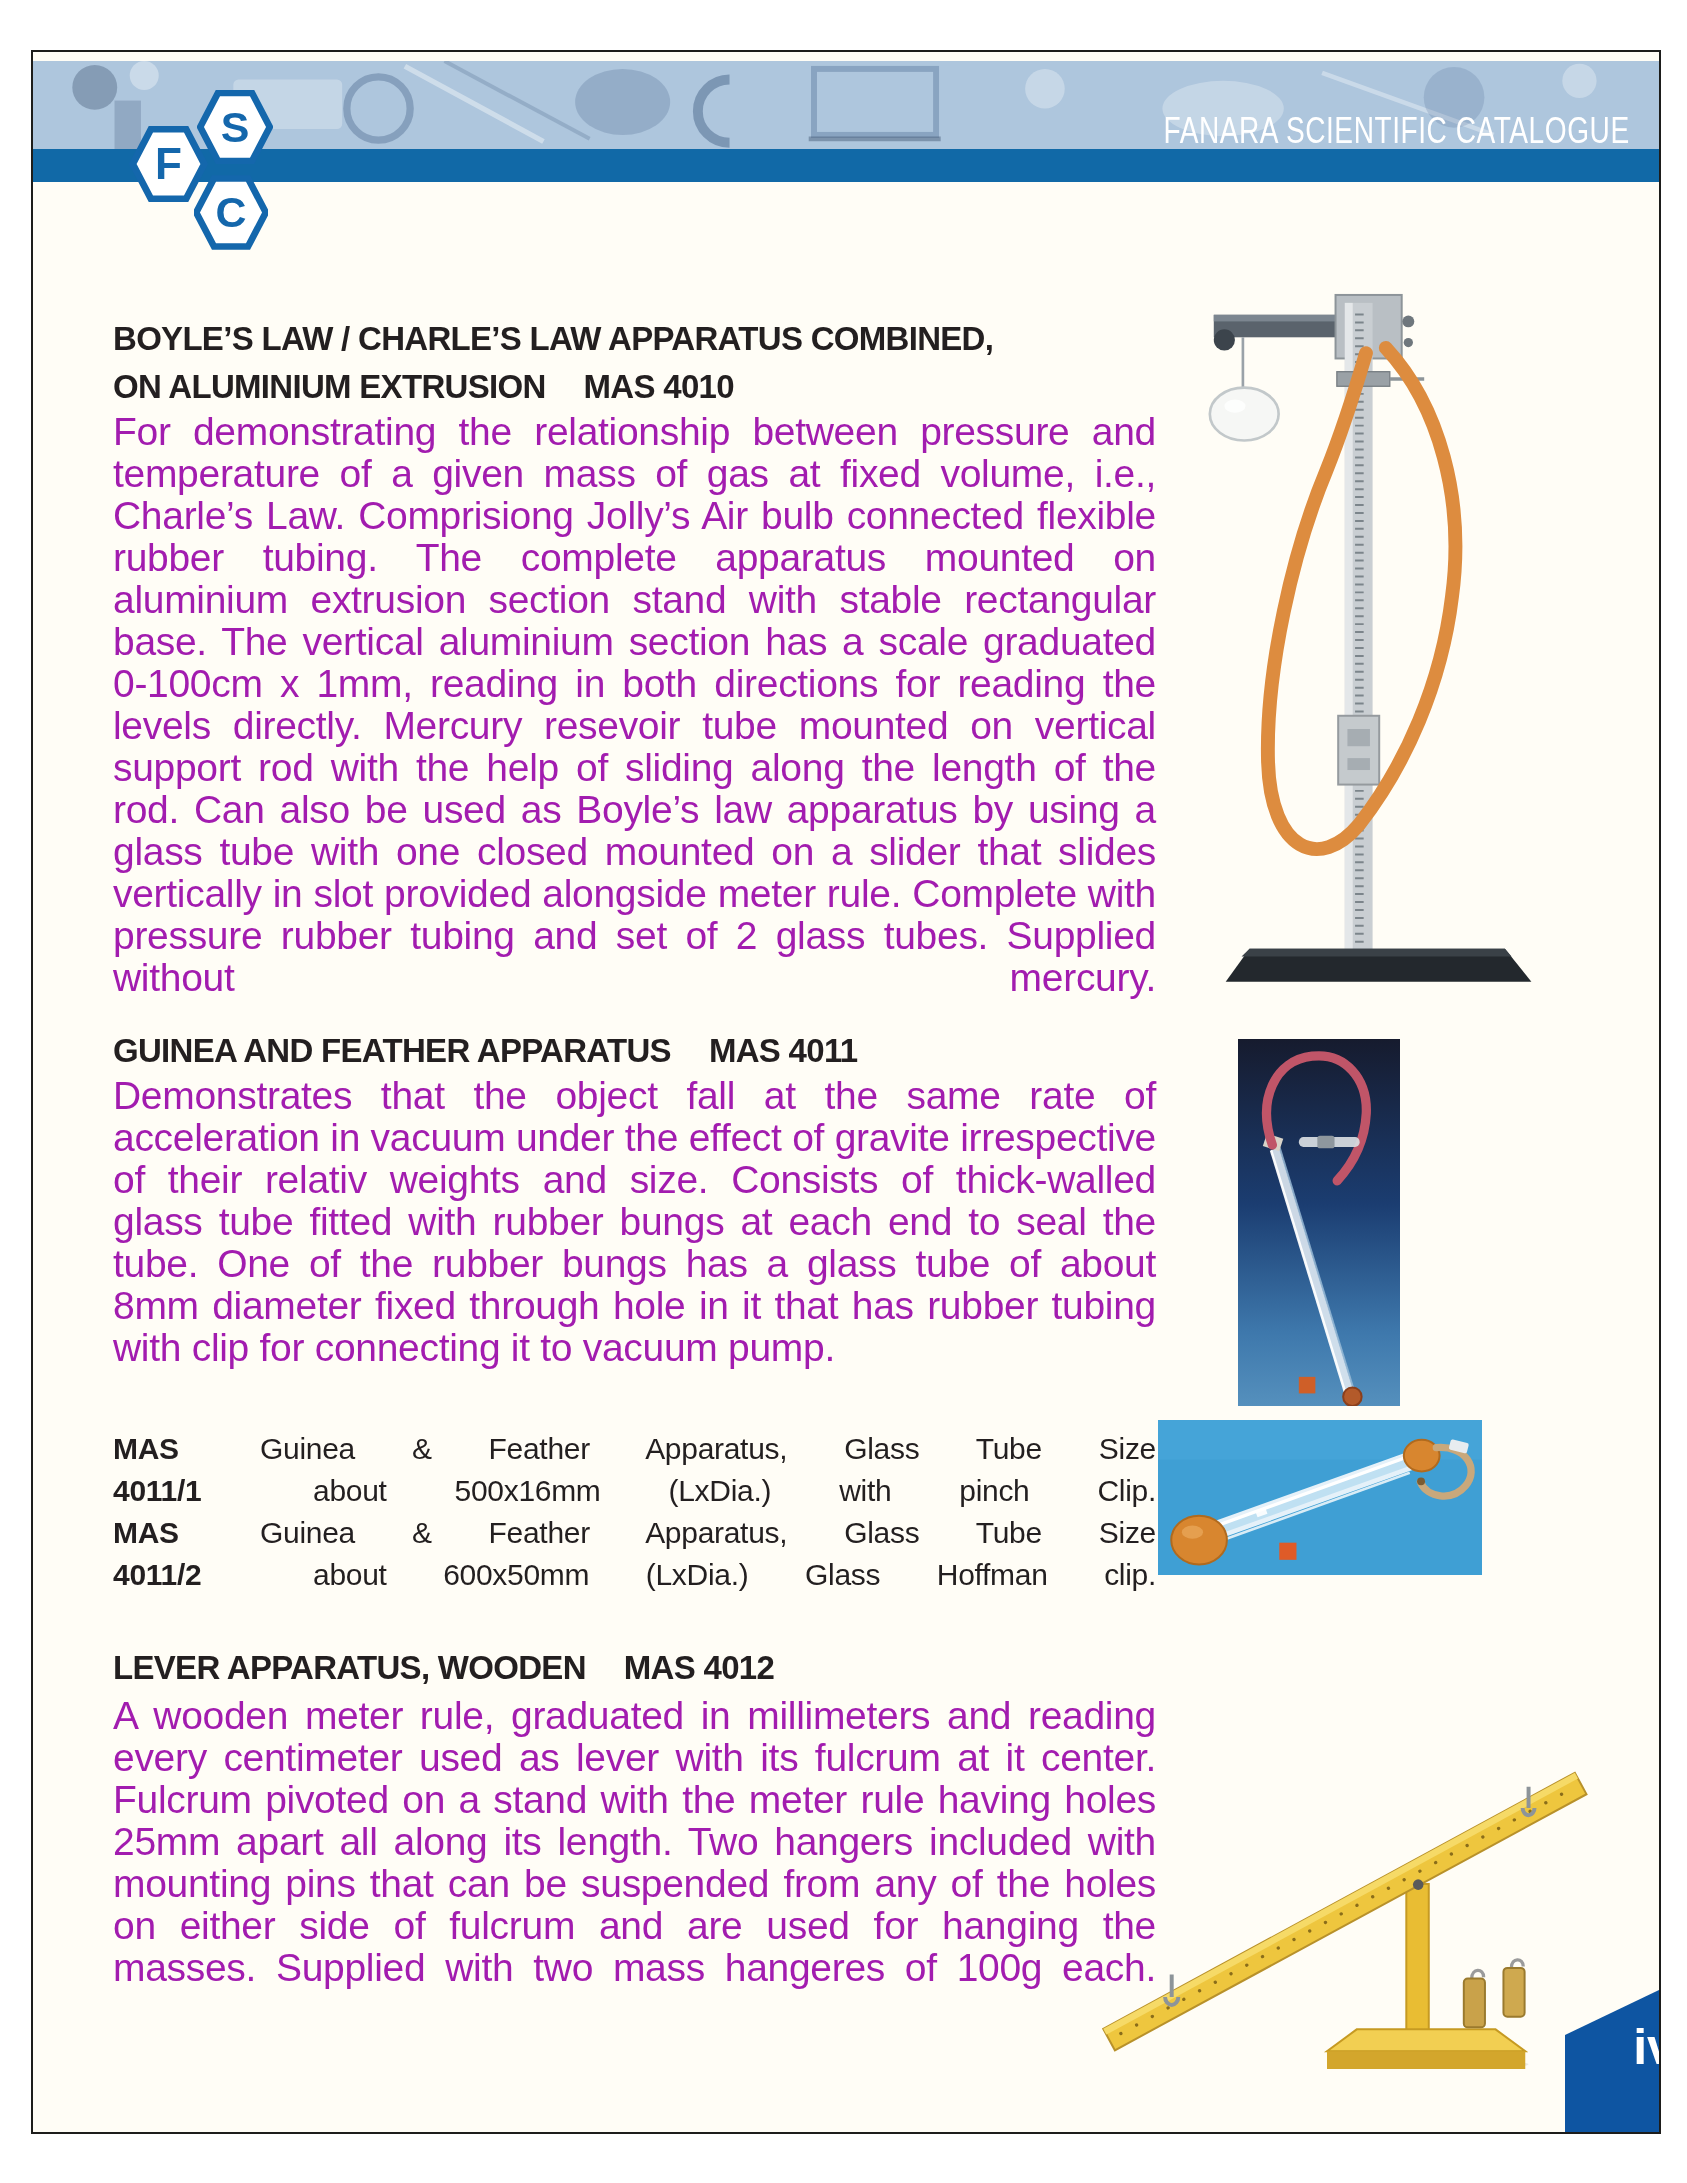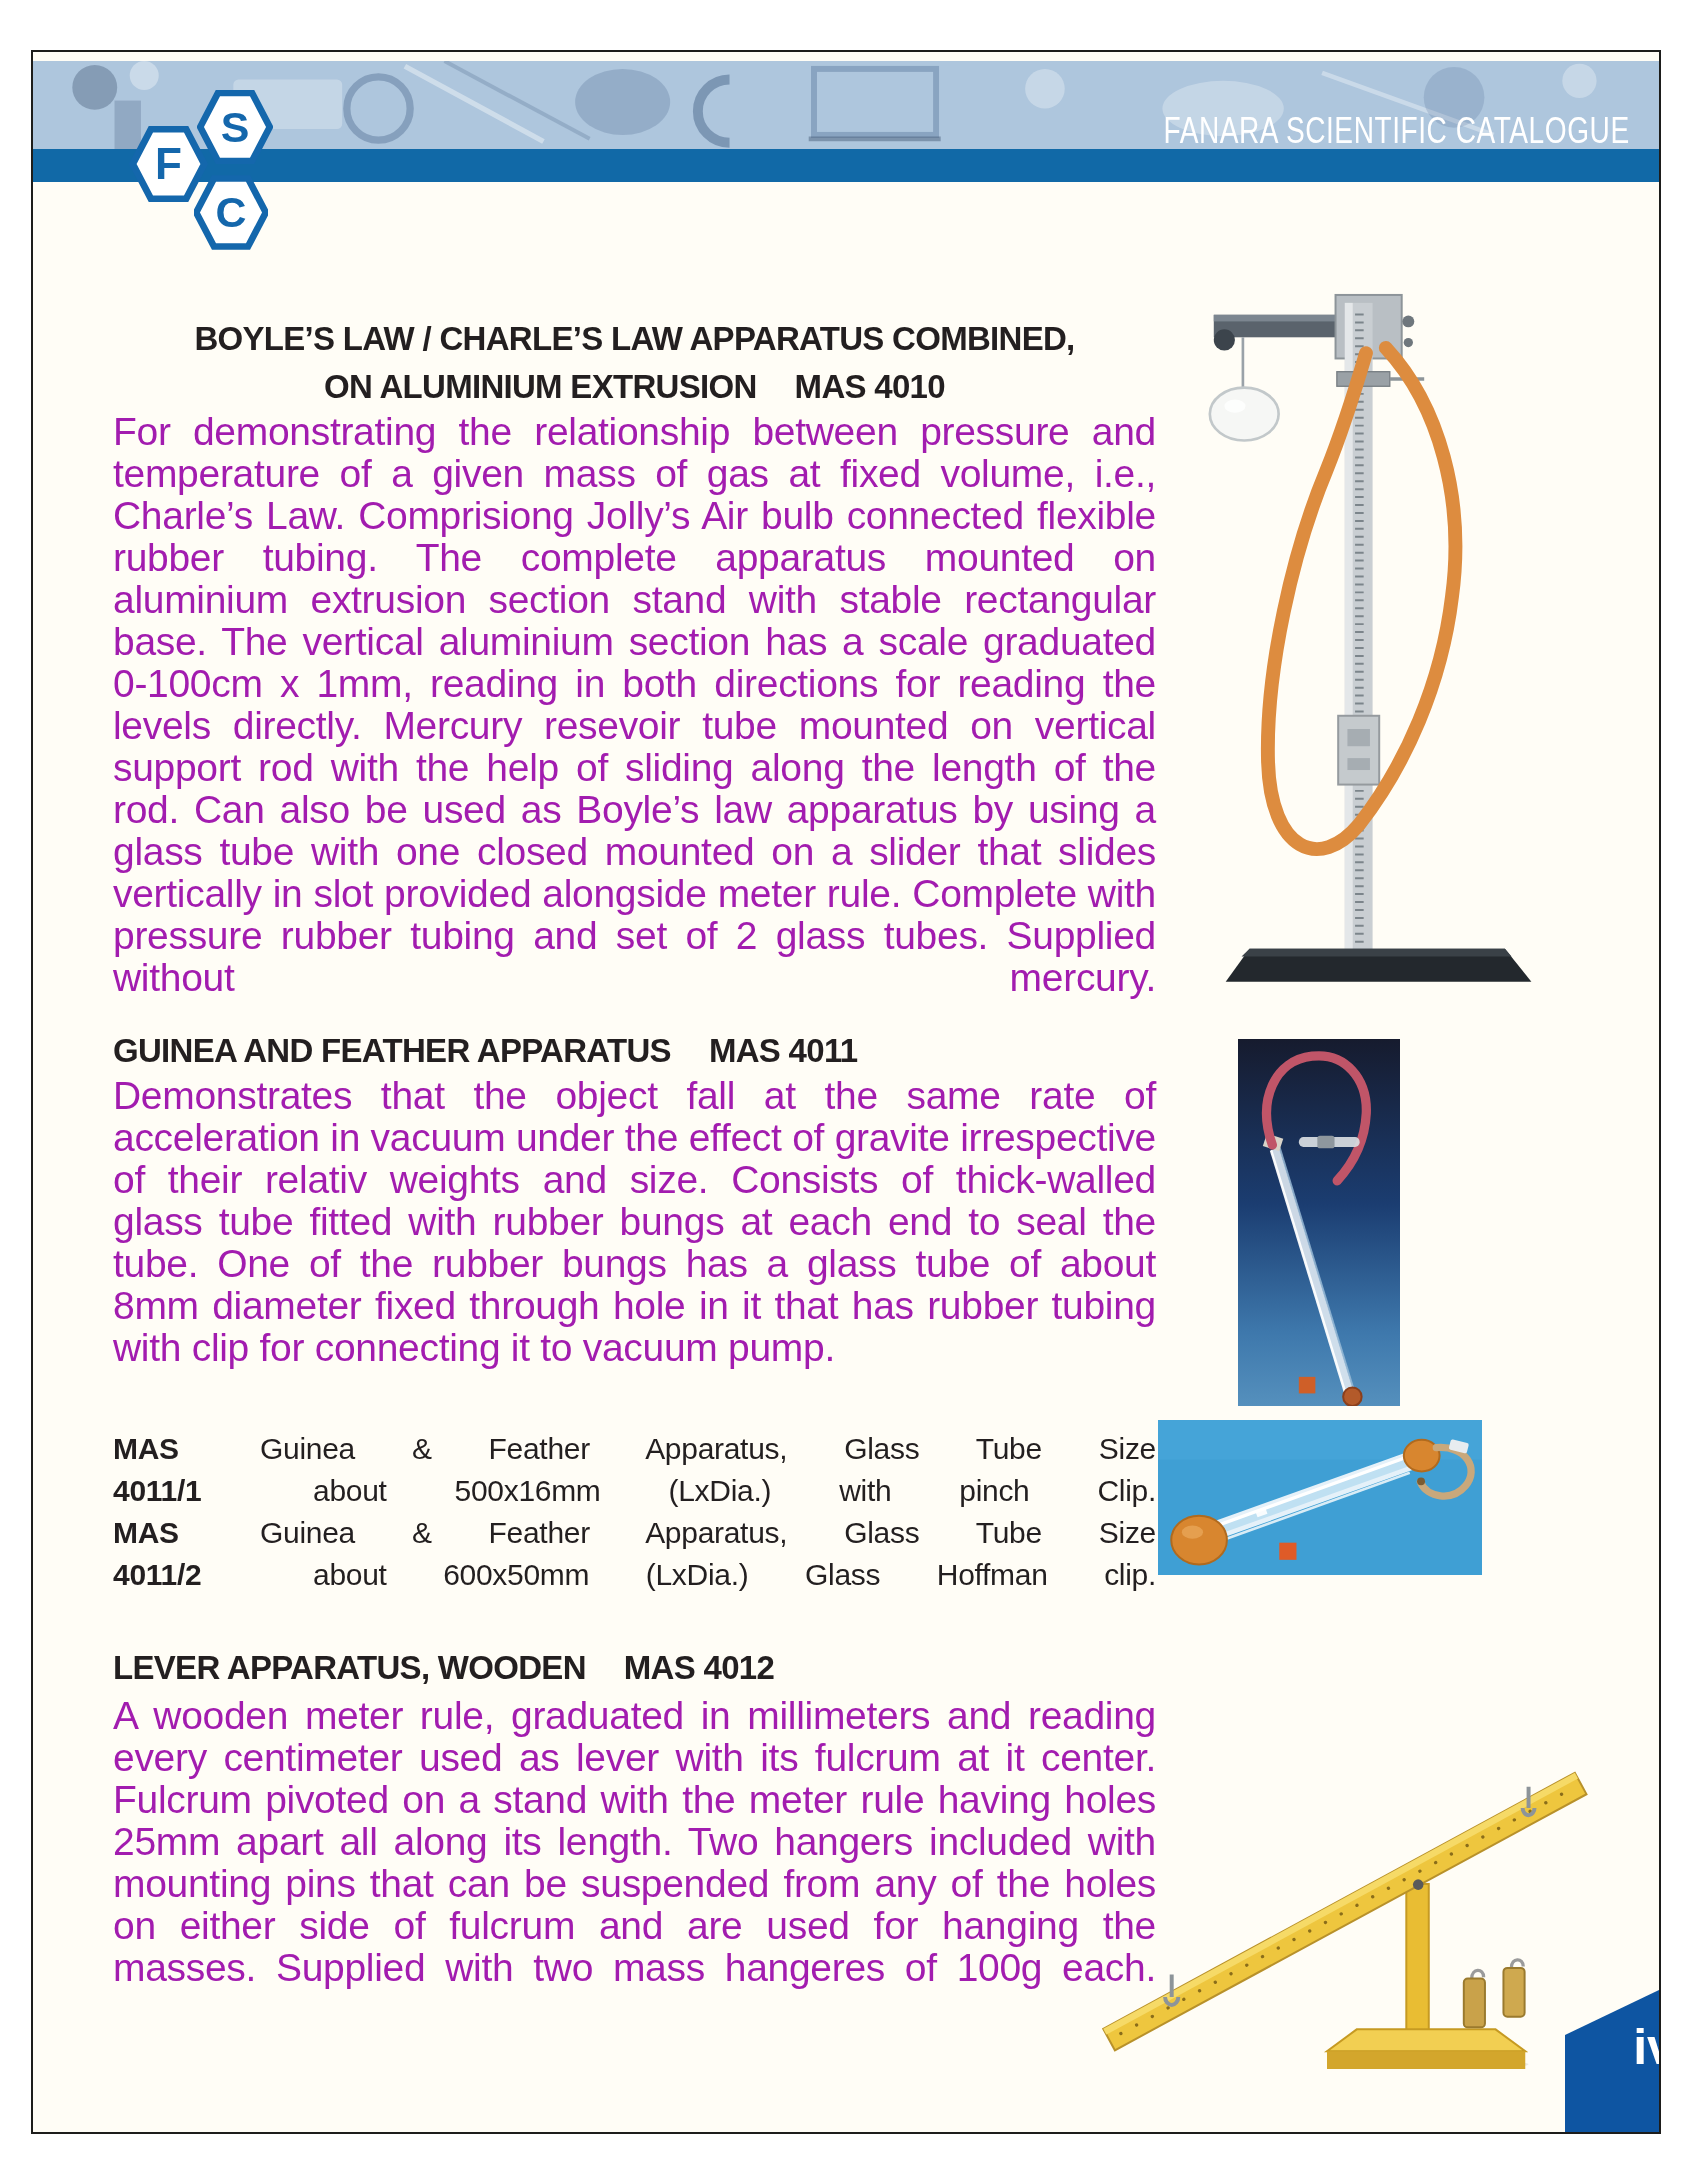--- a/index.html
+++ b/index.html
@@ -82,21 +82,21 @@
       </svg>
     </div>
     <div class="hex" style="left:66px;top:85px;width:74px;height:75px;">
       <svg viewBox="0 0 100 100">
         <polygon points="27,4 73,4 97,50 73,96 27,96 3,50" fill="#ffffff" stroke="#1467ac" stroke-width="9"></polygon>
         <text x="50" y="70" text-anchor="middle" font-family="Liberation Sans, sans-serif" font-size="58" font-weight="bold" fill="#1467ac">C</text>
       </svg>
     </div>
   </div>
 
-  <div class="heading" style="top:263px;text-align:center;">
+  <div class="heading" style="top:263px;">
     <div><span>BOYLE’S LAW / CHARLE’S LAW APPARATUS COMBINED,</span></div>
     <div>
       <span>ON ALUMINIUM EXTRUSION</span><span class="code">MAS 4010</span>
     </div>
   </div>
   <div class="para justify-full" style="top:359px;">For demonstrating the relationship between pressure and temperature of a given mass of gas at fixed volume, i.e., Charle’s Law. Comprisiong Jolly’s Air bulb connected flexible rubber tubing. The complete apparatus mounted on aluminium extrusion section stand with stable rectangular base. The vertical aluminium section has a scale graduated 0-100cm x 1mm, reading in both directions for reading the levels directly. Mercury resevoir tube mounted on vertical support rod with the help of sliding along the length of the rod. Can also be used as Boyle’s law apparatus by using a glass tube with one closed mounted on a slider that slides vertically in slot provided alongside meter rule. Complete with pressure rubber tubing and set of 2 glass tubes. Supplied without mercury.</div>
 
   <div class="heading" style="top:975px;">
     <div>
       <span>GUINEA AND FEATHER APPARATUS</span><span class="code">MAS 4011</span>

